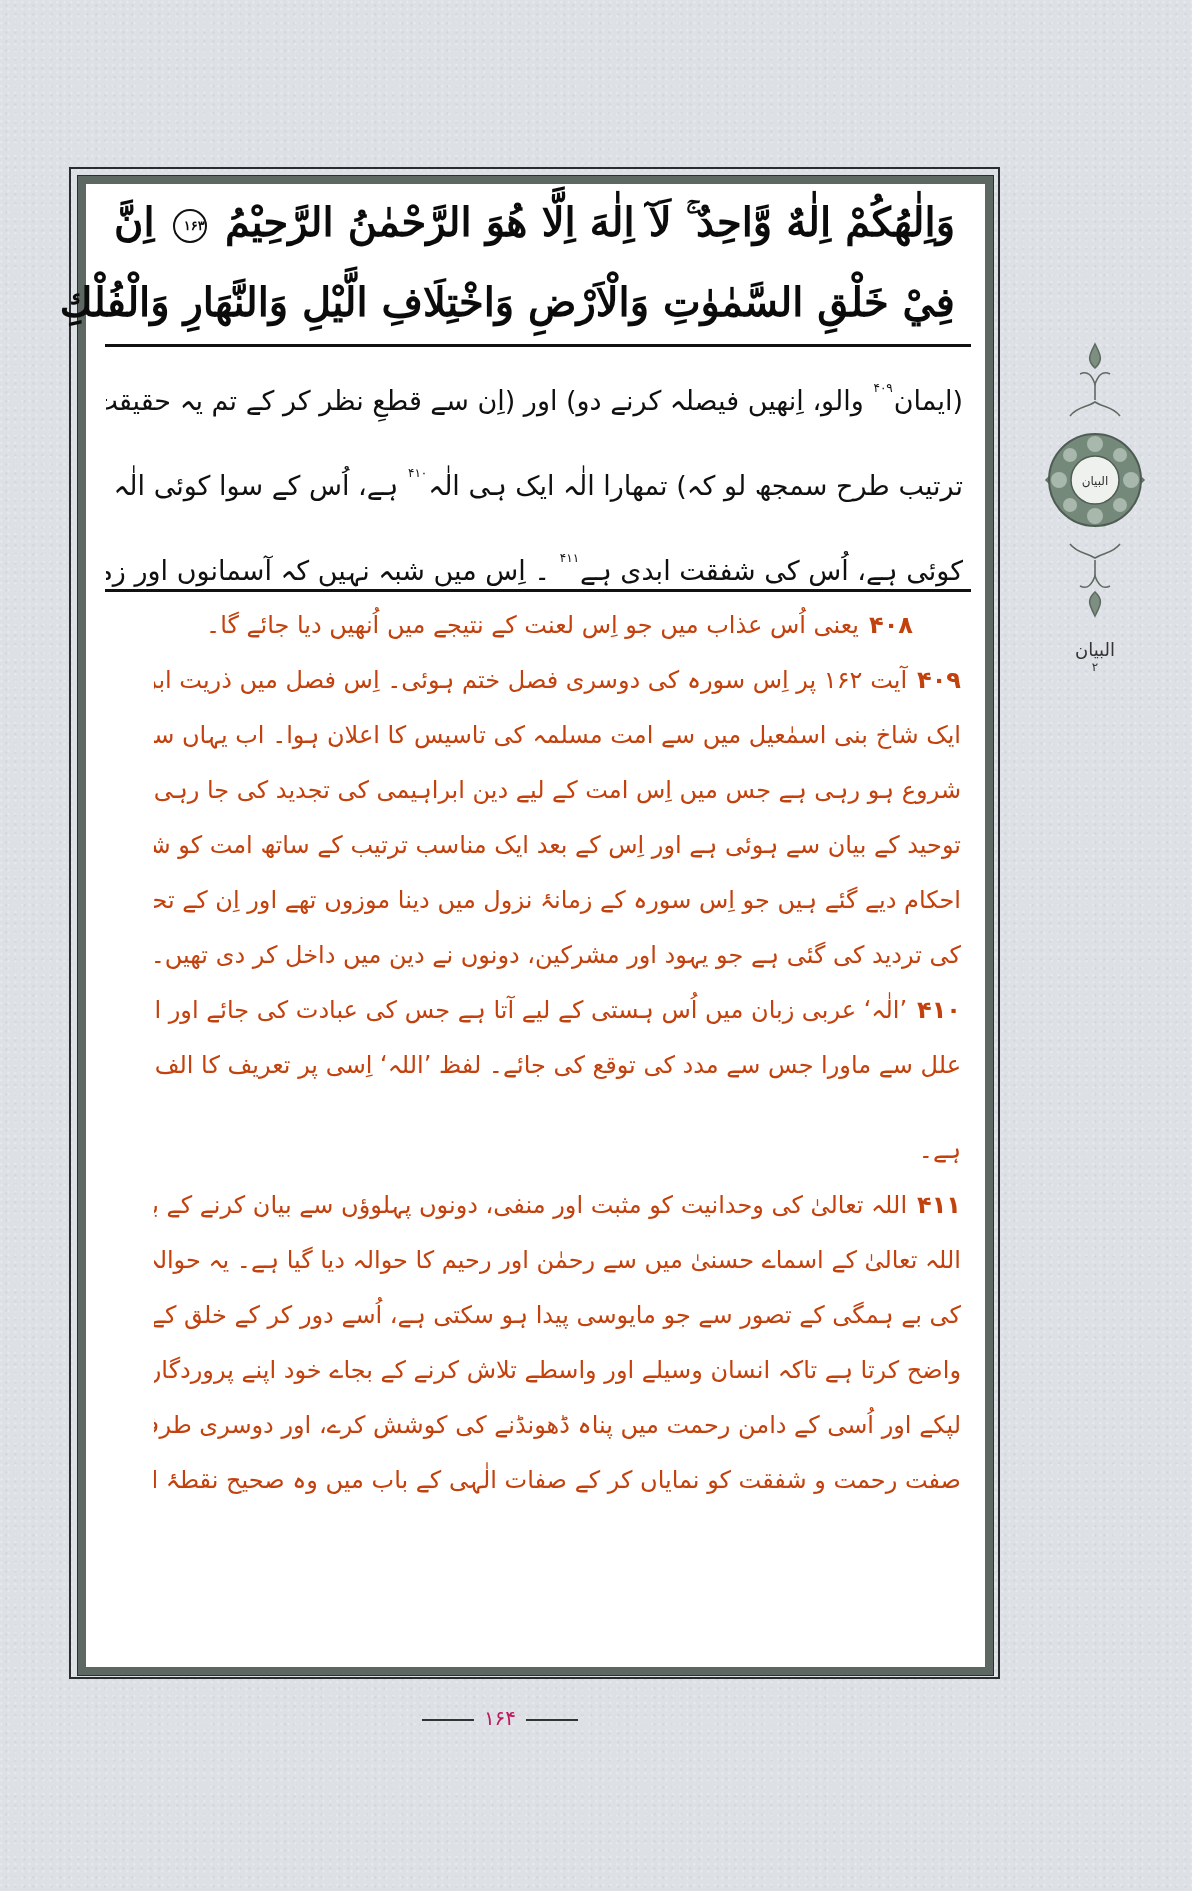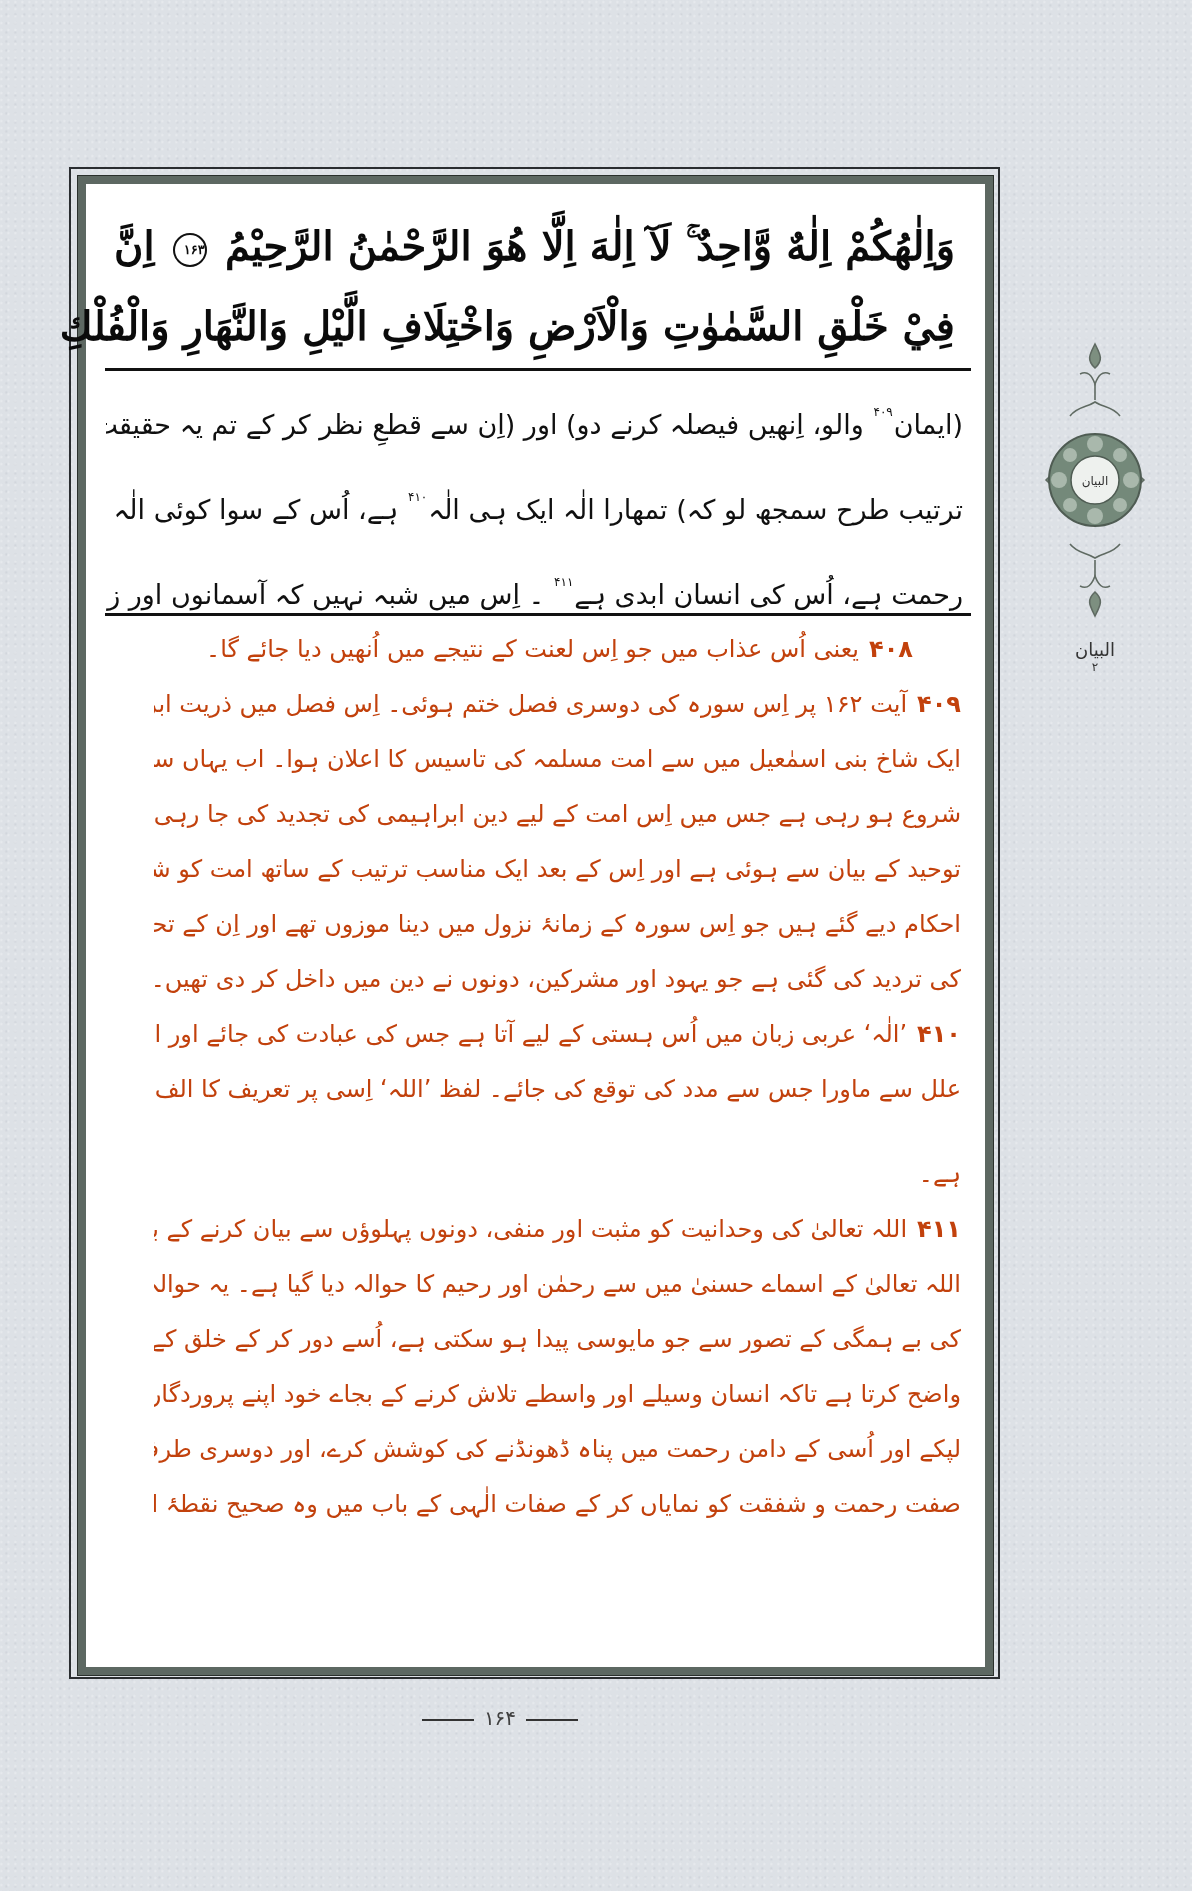--- a/index.html
+++ b/index.html
@@ -41,21 +41,21 @@
     .frame-band::before {
       content: "";
       position: absolute;
       left: -9px; top: -9px; right: -9px; bottom: -9px;
       border: 1px solid #2a302c;
       pointer-events: none;
     }
     .content {
       position: absolute;
       left: 86px;
-      top: 192px;
+      top: 168px;
       width: 899px;
       height: 1483px;
       direction: rtl;
     }
     .verse {
       position: absolute;
       left: 0;
       right: 0;
       top: 0;
       height: 178px;
@@ -155,21 +155,21 @@
       margin-left: 10px;
     }
     .page-number-wrap {
       position: absolute;
       left: 0;
       width: 1000px;
       top: 1706px;
       text-align: center;
       font-family: "DejaVu Sans", sans-serif;
       font-size: 20px;
-      color: #404040;
+      color: #be185d;
     }
     .dash {
       display: inline-block;
       width: 52px;
       height: 2px;
       background: #333;
       vertical-align: middle;
       margin: 0 10px;
     }
     .ornament {
@@ -219,21 +219,21 @@
   <div class="translation">
     <span class="tr-line">
       <span>(ایمان</span><sup class="fn-ref">۴۰۹</sup>
       <span>والو، اِنھیں فیصلہ کرنے دو) اور (اِن سے قطعِ نظر کر کے تم یہ حقیقت اب</span>
     </span>
     <span class="tr-line">
       <span>ترتیب طرح سمجھ لو کہ) تمھارا الٰہ ایک ہی الٰہ</span><sup class="fn-ref">۴۱۰</sup>
       <span>ہے، اُس کے سوا کوئی الٰہ نہیں، وہ سراسر</span>
     </span>
     <span class="tr-line">
-      <span>رحمت ہے، اُس کی انسان ابدی ہے</span><sup class="fn-ref">۴۱۱</sup>
+      <span>کوئی ہے، اُس کی شفقت ابدی ہے</span><sup class="fn-ref">۴۱۱</sup>
       <span>۔ اِس میں شبہ نہیں کہ آسمانوں اور زمین کے</span>
     </span>
   </div>
 
   <div class="divider d2"></div>
 
   <div class="notes">
 
     <span class="note-line first last">
       <span class="note-num">۴۰۸</span><span>یعنی اُس عذاب میں جو اِس لعنت کے نتیجے میں اُنھیں دیا جائے گا۔</span>

